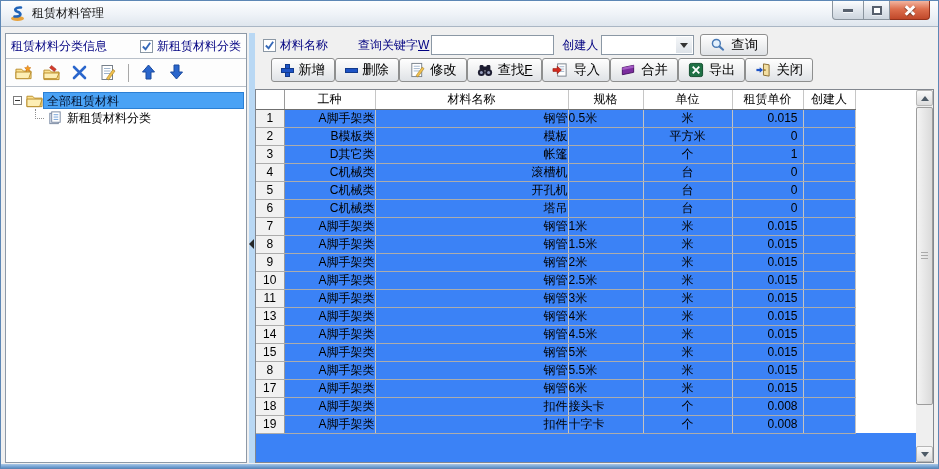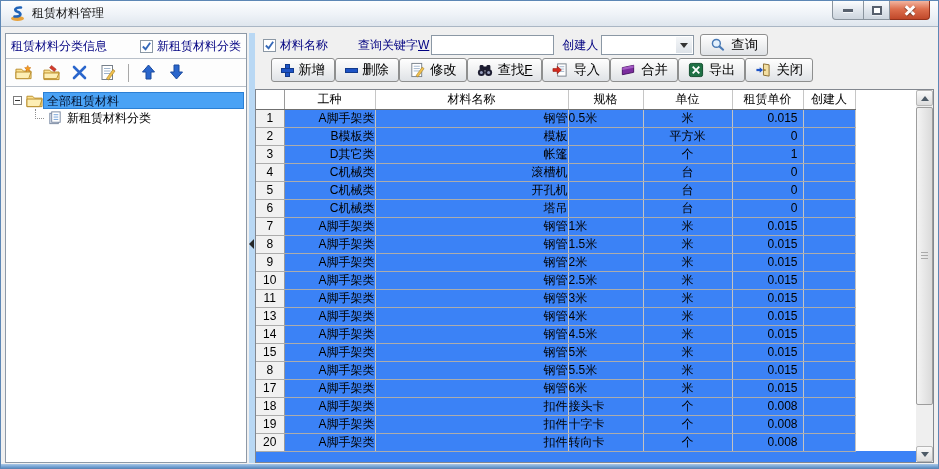--- a/index.html
+++ b/index.html
@@ -544,30 +544,20 @@
               <tr>
                 <td class="c0">19</td>
                 <td class="c1">A脚手架类</td>
                 <td class="c2">扣件</td>
                 <td class="c3">十字卡</td>
                 <td class="c4">个</td>
                 <td class="c5">0.008</td>
                 <td class="c6"></td>
                 <td class="cf"></td>
               </tr>
-              <tr>
-                <td class="c0">20</td>
-                <td class="c1">A脚手架类</td>
-                <td class="c2">扣件</td>
-                <td class="c3">转向卡</td>
-                <td class="c4">个</td>
-                <td class="c5">0.008</td>
-                <td class="c6"></td>
-                <td class="cf"></td>
-              </tr>
             </tbody>
         </table>
       </div>
       <div class="vscroll">
         <div class="sb-btn">
             <span class="tri-up-s"></span>
           </div>
         <div class="sb-thumb">
             <span class="sb-grip"></span>
           </div>

